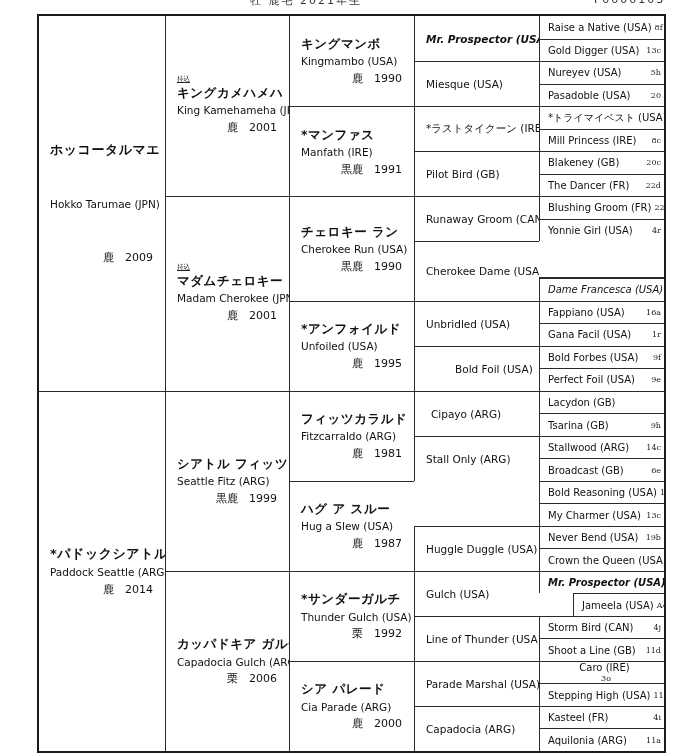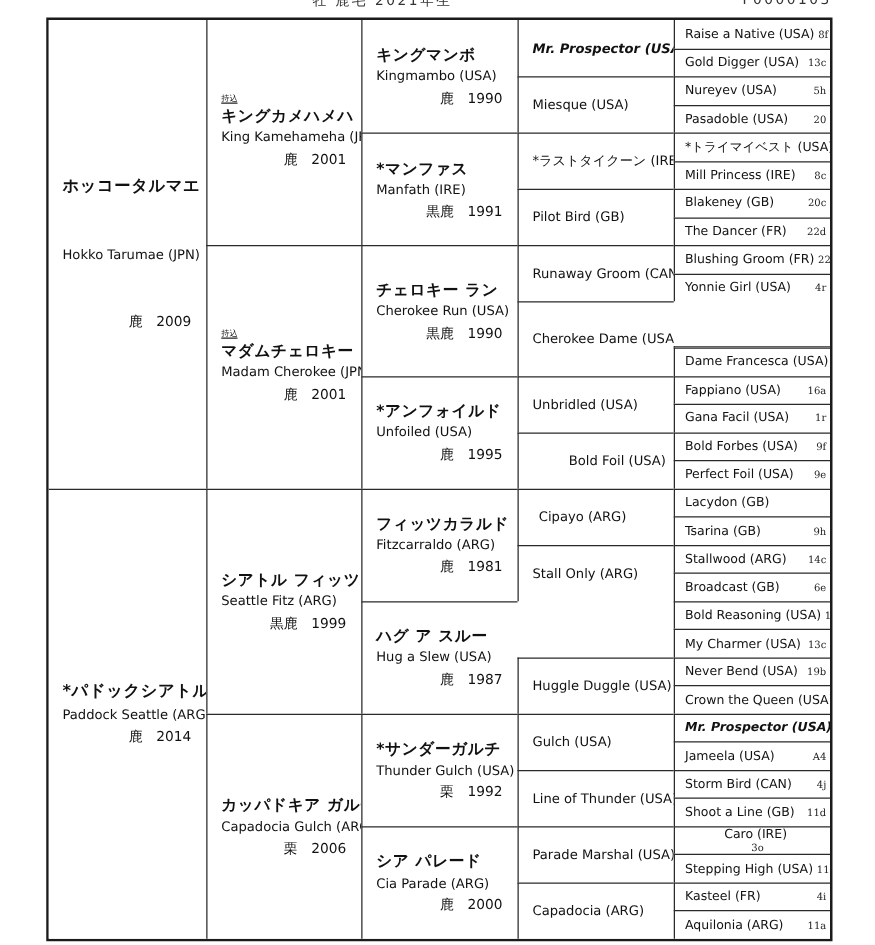--- a/index.html
+++ b/index.html
@@ -208,21 +208,21 @@
         <span class="fam">22d</span>
       </div>
       <div class="cell gen5 bl bt" style="grid-area: 10 / 5 / span 1;">
         <span class="hname">Yonnie Girl (USA)</span>
         <span class="fam">4r</span>
       </div>
       <div class="cell gen5 bl bt" style="grid-area: 11 / 5 / span 1; margin-top: 36px;">
         <span class="hname">Silver Saber (USA)</span>
         <span class="fam">2s</span>
       </div>
-      <div class="cell gen5 bl bt" style="grid-area: 12 / 5 / span 1;">
+      <div class="cell gen5 bl bt" style="grid-area: 12 / 5 / span 1; font-style: italic;">
         <span class="hname">Dame Francesca (USA)</span>
         <span class="fam">15c</span>
       </div>
       <div class="cell gen5 bl bt" style="grid-area: 13 / 5 / span 1; justify-content: space-between;">
         <span class="hname">Fappiano (USA)</span>
         <span class="fam">16a</span>
       </div>
       <div class="cell gen5 bl bt" style="grid-area: 14 / 5 / span 1;">
         <span class="hname">Gana Facil (USA)</span>
         <span class="fam">1r</span>
@@ -262,21 +262,21 @@
       <div class="cell gen5 bl bt" style="grid-area: 23 / 5 / span 1;">
         <span class="hname">Never Bend (USA)</span>
         <span class="fam">19b</span>
       </div>
       <div class="cell gen5 bl bt" style="grid-area: 24 / 5 / span 1;">
         <span class="hname">Crown the Queen (USA)</span>
       </div>
       <div class="cell gen5 bl bt" style="grid-area: 25 / 5 / span 1;">
         <span class="hname emph">Mr. Prospector (USA)</span>
       </div>
-      <div class="cell gen5 bl bt" style="grid-area: 26 / 5 / span 1;">
+      <div class="cell gen5 bl bt" style="grid-area: 26 / 5 / span 1; margin-left: 34px;">
         <span class="hname">Jameela (USA)</span>
         <span class="fam">A4</span>
       </div>
       <div class="cell gen5 bl bt" style="grid-area: 27 / 5 / span 1;">
         <span class="hname">Storm Bird (CAN)</span>
         <span class="fam">4j</span>
       </div>
       <div class="cell gen5 bl bt" style="grid-area: 28 / 5 / span 1;">
         <span class="hname">Shoot a Line (GB)</span>
         <span class="fam">11d</span>

